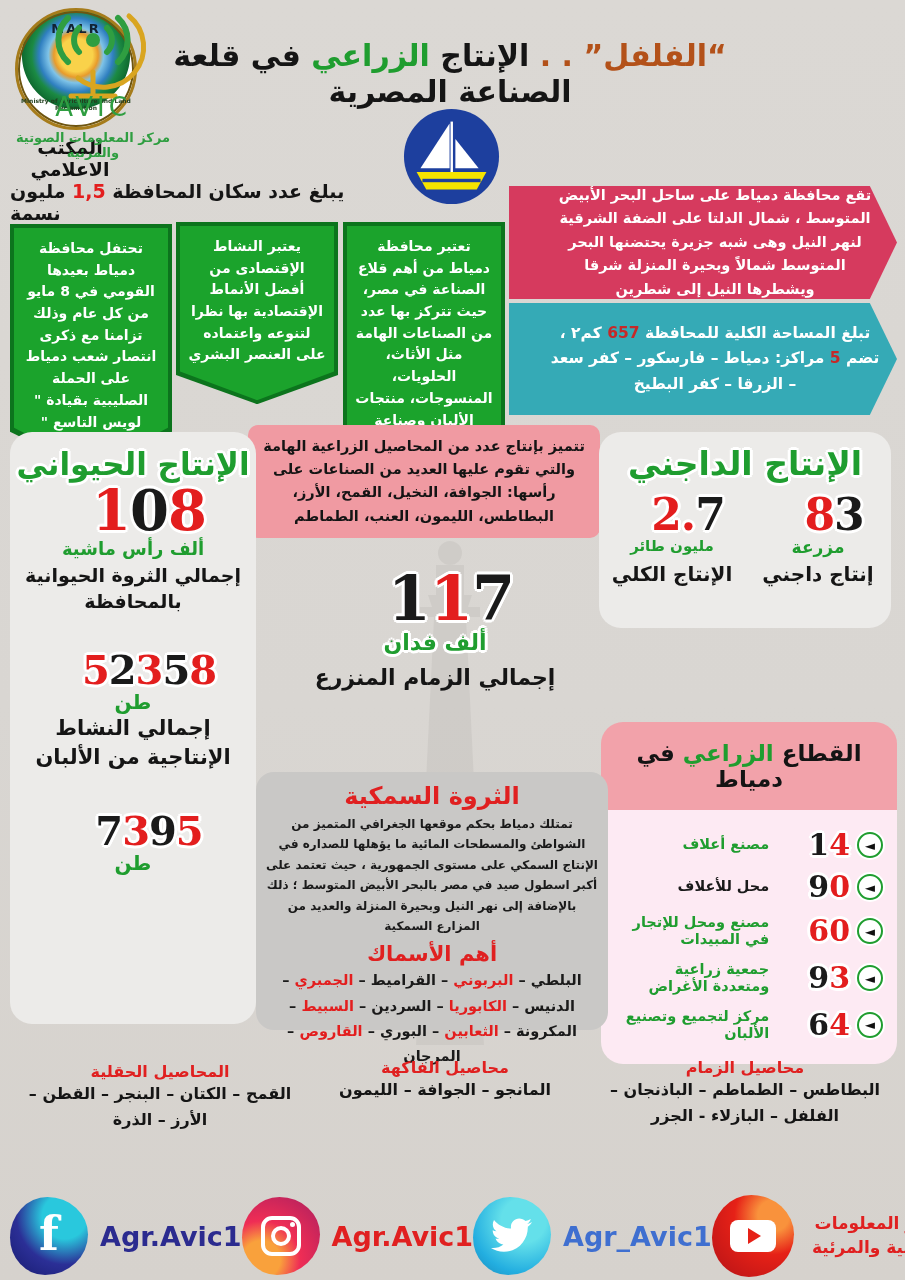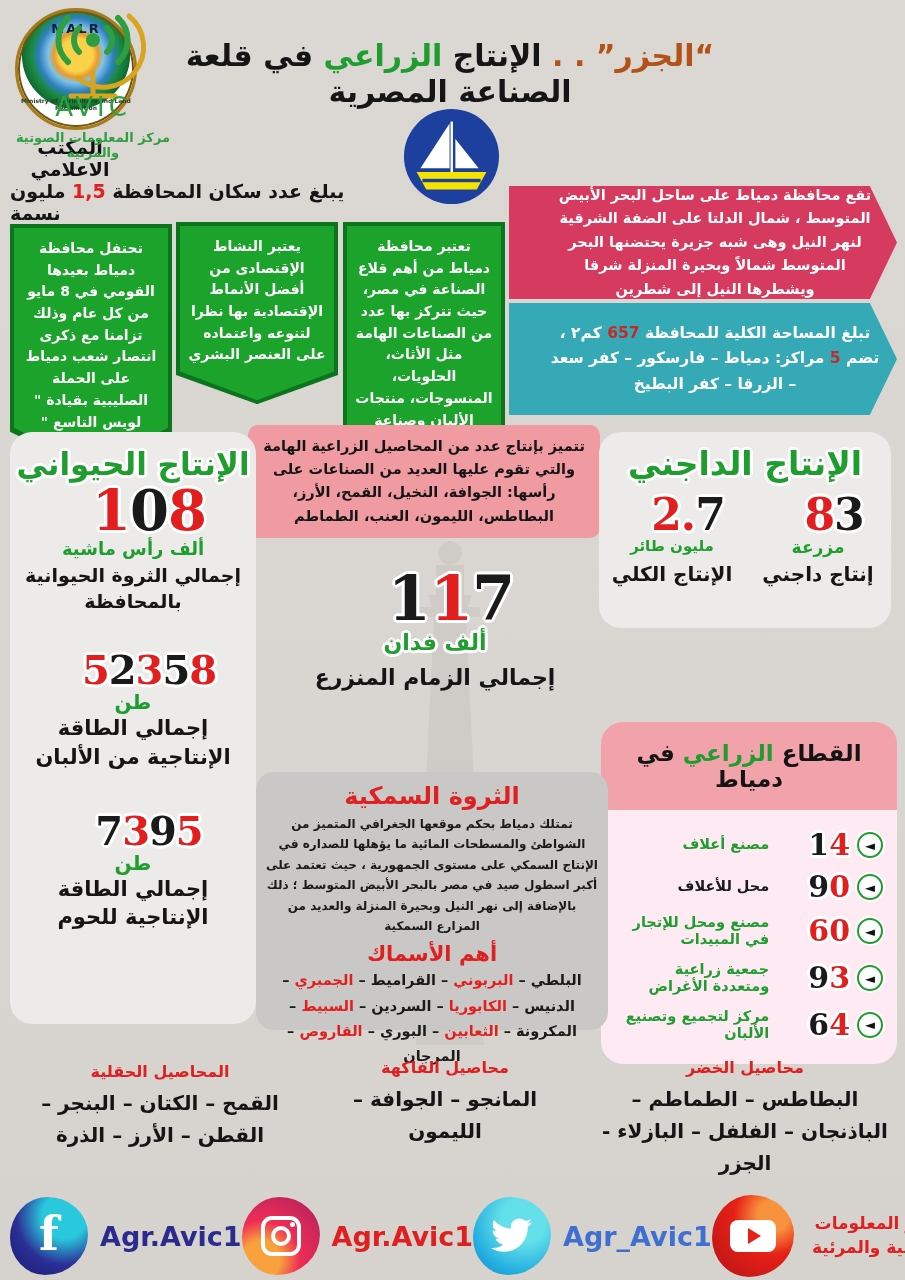--- a/index.html
+++ b/index.html
@@ -69,21 +69,21 @@
 
   
   .fish-box { top:772px; right:297px; width:352px; height:258px; background:#c9c8c6; border-radius:18px; text-align:center; padding:10px 10px; }
   .fish-head { color:#e02020; font-size:24px; font-weight:bold; }
   .fish-body { color:#1a1a1a; font-size:12px; font-weight:bold; line-height:1.7; margin-top:4px; }
   .fish-sub { color:#e02020; font-size:21px; font-weight:bold; margin-top:6px; }
   .fish-list { font-size:14.5px; font-weight:bold; line-height:1.75; margin-top:2px; }
 
   .crop-col { text-align:center; }
   .crop-head { color:#e02020; font-size:16px; font-weight:bold; }
-  .crop-list { color:#151515; font-size:20px; font-weight:bold; line-height:1.6; margin-top:6px; }
+  .crop-list { color:#151515; font-size:16px; font-weight:bold; line-height:1.6; }
   .col-field { top:1062px; right:610px; width:270px; }
   .col-fruit { top:1058px; right:330px; width:260px; }
   .col-veg  { top:1058px; right:10px; width:300px; }
 
   
   .social { top:1192px; right:0; width:905px; height:88px; display:flex; direction:ltr; align-items:center; justify-content:space-evenly; padding:0 10px; }
   .soc-group { display:flex; align-items:center; gap:12px; }
   .blob { width:78px; height:78px; display:flex; align-items:center; justify-content:center;
     border-radius:48% 52% 55% 45% / 52% 48% 52% 48%; }
   .blob-fb { background:radial-gradient(circle at 70% 25%,#29c8dd 0 28%,#2b2f96 60%,#171a6e 100%); }
@@ -118,21 +118,21 @@
       <circle cx="100" cy="48" r="12"></circle>
     </g>
   </svg>
 
   <div class="abs malr-logo">
     <div class="malr-top">MALR</div>
     <div class="malr-bottom">Ministry of Agriculture and Land Reclamation</div>
   </div>
   <div class="abs media-office">المكتب الاعلامي</div>
 
-  <h1 class="abs main-title" dir="rtl"><span style="color: rgb(179, 81, 25);">“الجزر” . . </span><span style="color: rgb(21, 21, 21);">الإنتاج </span><span style="color: rgb(31, 157, 47);">الزراعي</span><span style="color: rgb(21, 21, 21);"> في قلعة الصناعة المصرية</span></h1>
+  <h1 class="abs main-title" dir="rtl"><span style="color: rgb(179, 81, 25);">“الفلفل” . . </span><span style="color: rgb(21, 21, 21);">الإنتاج </span><span style="color: rgb(31, 157, 47);">الزراعي</span><span style="color: rgb(21, 21, 21);"> في قلعة الصناعة المصرية</span></h1>
 
   <svg class="abs damietta-logo" viewBox="0 0 100 100">
     <circle cx="50" cy="50" r="49" fill="#1d3f9e"></circle>
     <rect x="49" y="14" width="2.5" height="56" fill="#fff"></rect>
     <polygon points="48,16 48,62 18,62" fill="#fff"></polygon>
     <polygon points="54,32 54,62 78,62" fill="#fff"></polygon>
     <path d="M14 66 L86 66 L76 84 L24 84 Z" fill="#f5e400"></path>
     <rect x="20" y="73" width="60" height="3.5" fill="#1d3f9e"></rect>
   </svg>
 
@@ -182,24 +182,23 @@
 
   <div class="abs crops-box">تتميز بإنتاج عدد من المحاصيل الزراعية الهامة والتي تقوم عليها العديد من الصناعات على رأسها: الجوافة، النخيل، القمح، الأرز، البطاطس، الليمون، العنب، الطماطم</div>
 
   <div class="abs panel right-panel">
     <div class="sec-head-green outline" style="margin-top:14px;">الإنتاج الحيواني</div>
     <div class="big num n108 outline"><span style="color: rgb(227, 30, 30);">1</span><span style="color: rgb(26, 26, 26);">0</span><span style="color: rgb(227, 30, 30);">8</span></div>
     <div class="unit-green" style="font-size:18px;">ألف رأس ماشية</div>
     <div class="cap-black" style="font-size:19px; margin-top:4px; padding:0 10px;">إجمالي الثروة الحيوانية بالمحافظة</div>
     <div class="big num n5d outline" style="margin-top:36px;"><span style="color: rgb(227, 30, 30);">5</span><span style="color: rgb(26, 26, 26);">2</span><span style="color: rgb(227, 30, 30);">3</span><span style="color: rgb(26, 26, 26);">5</span><span style="color: rgb(227, 30, 30);">8</span></div>
     <div class="unit-green" style="font-size:20px;">طن</div>
-    <div class="cap-black" style="font-size:21px; padding:0 14px;">إجمالي الطاقة الإنتاجية من الألبان</div>
+    <div class="cap-black" style="font-size:21px; padding:0 14px;">إجمالي النشاط الإنتاجية من الألبان</div>
     <div class="big num n5d outline" style="margin-top:40px;"><span style="color: rgb(26, 26, 26);">7</span><span style="color: rgb(227, 30, 30);">3</span><span style="color: rgb(26, 26, 26);">9</span><span style="color: rgb(227, 30, 30);">5</span></div>
     <div class="unit-green" style="font-size:20px;">طن</div>
-    <div class="cap-black" style="font-size:21px; padding:0 14px;">إجمالي الطاقة الإنتاجية للحوم</div>
   </div>
 
   <div class="abs panel poultry-panel">
     <div class="sec-head-green outline" style="margin-top:12px; font-size:33px;">الإنتاج الداجني</div>
     <div style="display:flex; direction:rtl; margin-top:10px;">
       <div style="flex:1; text-align:center;">
         <div class="big num n83 outline"><span style="color: rgb(227, 30, 30);">8</span><span style="color: rgb(26, 26, 26);">3</span></div>
         <div class="unit-green" style="font-size:17px;">مزرعة</div>
         <div class="cap-black" style="font-size:20px; margin-top:4px;">إنتاج داجني</div>
       </div>
@@ -257,21 +256,21 @@
 
   <div class="abs crop-col col-field">
     <div class="crop-head">المحاصيل الحقلية</div>
     <div class="crop-list" dir="rtl">القمح – الكتان – البنجر – القطن – الأرز – الذرة</div>
   </div>
   <div class="abs crop-col col-fruit">
     <div class="crop-head">محاصيل الفاكهة</div>
     <div class="crop-list" dir="rtl">المانجو – الجوافة – الليمون</div>
   </div>
   <div class="abs crop-col col-veg">
-    <div class="crop-head">محاصيل الخضر</div>
+    <div class="crop-head">محاصيل الزمام</div>
     <div class="crop-list" dir="rtl">البطاطس – الطماطم – الباذنجان – الفلفل – البازلاء - الجزر</div>
   </div>
 
   <div class="abs social">
     <div class="soc-group">
       <div class="blob blob-fb">
           <span class="fb-glyph">f</span>
         </div>
       <span class="soc-handle h-fb">Agr.Avic1</span>
     </div>

